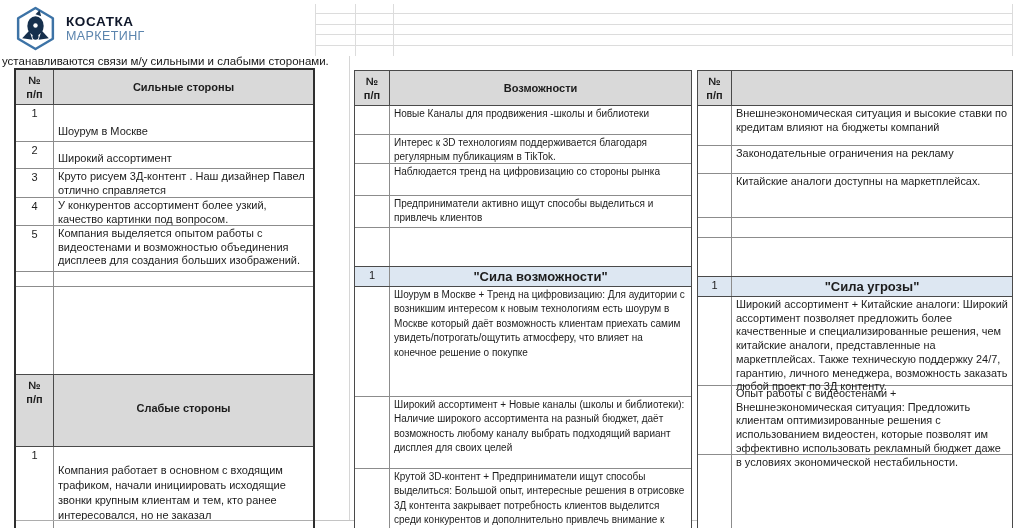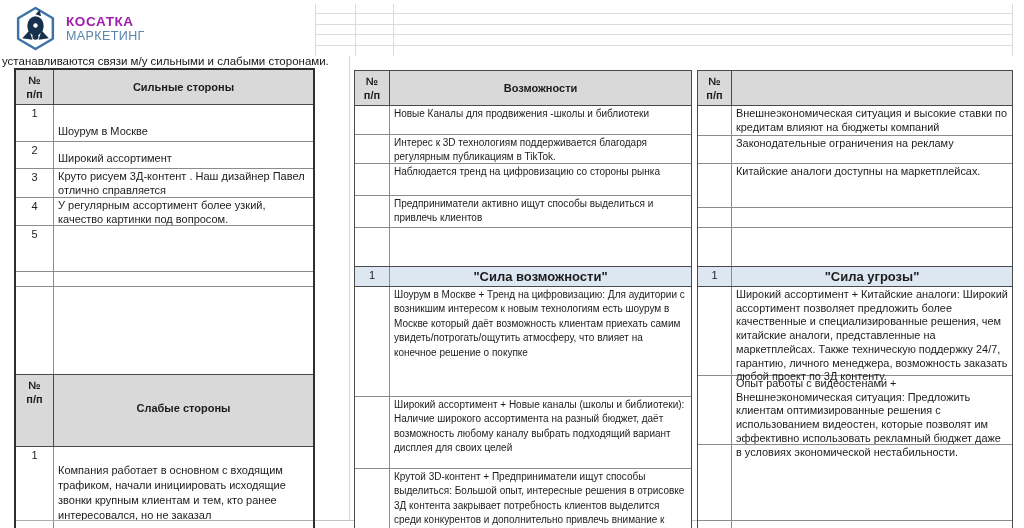--- a/index.html
+++ b/index.html
@@ -2,21 +2,21 @@
 <html><head>
 <meta charset="utf-8">
 <style>
   html,body{margin:0;padding:0;background:#ffffff;}
   .canvas{position:relative;width:1024px;height:528px;background:#ffffff;overflow:hidden;
           font-family:"Liberation Sans",sans-serif;color:#1c1c1c;}
 
   
   .logo{position:absolute;left:12px;top:5px;display:flex;align-items:center;}
   .logo-text{margin-left:7px;}
-  .logo-brand{font-size:13.5px;font-weight:bold;color:#a21caf;letter-spacing:.6px;line-height:15px;}
+  .logo-brand{font-size:13.5px;font-weight:bold;color:#0f172a;letter-spacing:.6px;line-height:15px;}
   .logo-sub{font-size:12.5px;color:#5b84ad;letter-spacing:.4px;line-height:15px;}
 
   
   .gridzone{position:absolute;left:315px;top:4px;width:698px;height:52px;
             background:repeating-linear-gradient(to bottom,transparent 0px,transparent 9.5px,#dcdcdc 9.5px,#dcdcdc 10.5px);}
   .vline{position:absolute;top:0;width:1px;height:100%;background:#dcdcdc;}
   .vline-gap{position:absolute;left:349px;top:56px;width:1px;height:465px;background:#d6d6d6;}
   .hseg{position:absolute;height:1px;background:#b9b9b9;z-index:6;}
 
   
@@ -64,21 +64,21 @@
   .t-mid .r-blue{height:20px;}
   .t-mid .s1{height:110px;} .t-mid .s2{height:72px;} .t-mid .s3{height:73px;}
   .t-mid .tail{height:8px;}
 
   
   .t-right{left:697px;top:70px;width:316px;height:458px;
            border:1px solid #4a4a4a;border-bottom:none;}
   .t-right .numcol{width:34px;}
   .t-right .txt{line-height:13.7px;font-size:10.9px;}
   .t-right .r-hdr{height:35px;}
-  .t-right .t1{height:30px;} .t-right .t2{height:28px;} .t-right .t3{height:44px;}
+  .t-right .t1{height:40px;} .t-right .t2{height:28px;} .t-right .t3{height:44px;}
   .t-right .t4{height:20px;} .t-right .t5{height:39px;}
   .t-right .r-blue{height:20px;}
   .t-right .u1{height:89px;} .t-right .u2{height:69px;} .t-right .u3{height:76px;}
   .t-right .tail{height:8px;}
 </style>
 </head>
 <body>
 
 <div class="canvas">
 
@@ -126,24 +126,25 @@
     <div class="tr r2">
       <div class="td numcol">2</div>
       <div class="td txt bottomtxt">Широкий ассортимент</div>
     </div>
     <div class="tr r3">
       <div class="td numcol">3</div>
       <div class="td txt">Круто рисуем 3Д-контент . Наш дизайнер Павел отлично справляется</div>
     </div>
     <div class="tr r4">
       <div class="td numcol">4</div>
-      <div class="td txt">У регулярным ассортимент более узкий, качество картинки под вопросом.</div>
+      <div class="td txt">У конкурентов ассортимент более узкий, качество картинки под вопросом.</div>
     </div>
     <div class="tr r5">
       <div class="td numcol">5</div>
+      <div class="td txt">Компания выделяется опытом работы с видеостенами и возможностью объединения дисплеев для создания больших изображений.</div>
     </div>
     <div class="tr r6">
       <div class="td numcol"></div>
       <div class="td txt"></div>
     </div>
     <div class="tr dark r7">
       <div class="td numcol"></div>
       <div class="td txt"></div>
     </div>
 

